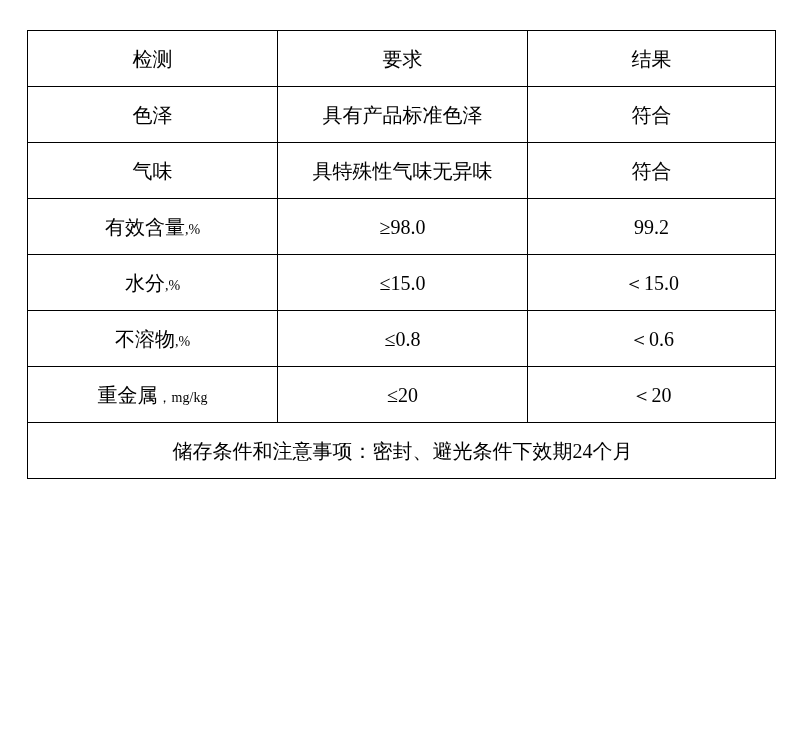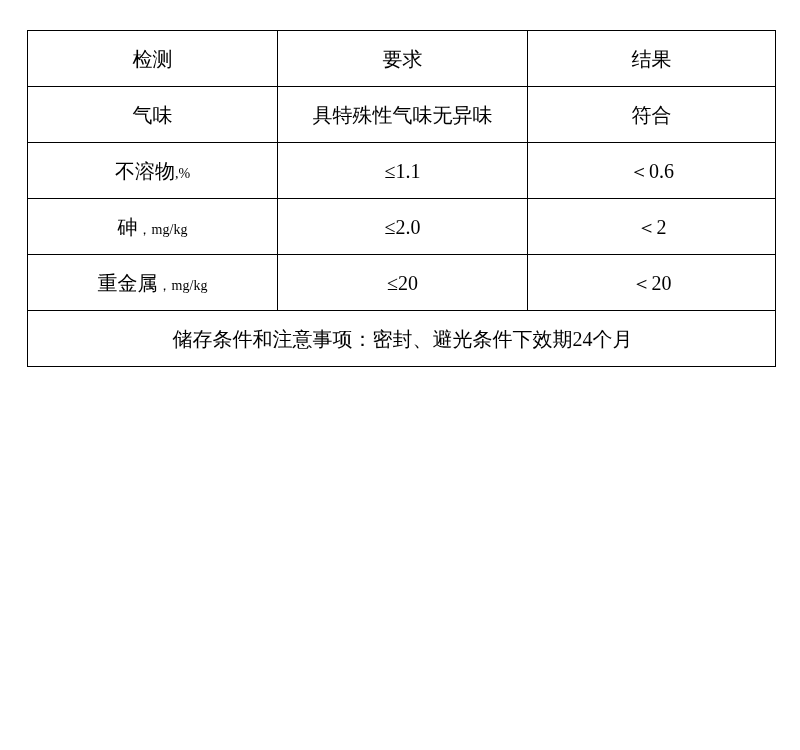--- a/index.html
+++ b/index.html
@@ -78,59 +78,81 @@
               <span class="cell-inner">检测</span>
             </td>
           <td>
               <span class="cell-inner">要求</span>
             </td>
           <td>
               <span class="cell-inner">结果</span>
             </td>
         </tr>
 
+        <tr>
+          <td>
+              <span class="cell-inner"><span>色泽</span><span class="unit"></span></span>
+            </td>
+          <td>
+              <span class="cell-inner">具有产品标准色泽</span>
+            </td>
+          <td>
+              <span class="cell-inner">符合</span>
+            </td>
+        </tr>
 
 
         <tr>
           <td>
               <span class="cell-inner"><span>气味</span><span class="unit"></span></span>
             </td>
           <td>
               <span class="cell-inner">具特殊性气味无异味</span>
             </td>
           <td>
               <span class="cell-inner">符合</span>
             </td>
         </tr>
 
+        <tr>
+          <td>
+              <span class="cell-inner"><span>有效含量</span><span class="unit">,%</span></span>
+            </td>
+          <td>
+              <span class="cell-inner">≥98.0</span>
+            </td>
+          <td>
+              <span class="cell-inner">99.2</span>
+            </td>
+        </tr>
 
+        <tr>
+          <td>
+              <span class="cell-inner"><span>水分</span><span class="unit">,%</span></span>
+            </td>
+          <td>
+              <span class="cell-inner">≤15.0</span>
+            </td>
+          <td>
+              <span class="cell-inner">＜15.0</span>
+            </td>
+        </tr>
 
         <tr>
           <td>
               <span class="cell-inner"><span>不溶物</span><span class="unit">,%</span></span>
             </td>
           <td>
-              <span class="cell-inner">≤1.1</span>
+              <span class="cell-inner">≤0.8</span>
             </td>
           <td>
               <span class="cell-inner">＜0.6</span>
             </td>
         </tr>
 
-        <tr>
-          <td>
-              <span class="cell-inner"><span>砷</span><span class="unit">，mg/kg</span></span>
-            </td>
-          <td>
-              <span class="cell-inner">≤2.0</span>
-            </td>
-          <td>
-              <span class="cell-inner">＜2</span>
-            </td>
-        </tr>
 
 
         <tr>
           <td>
               <span class="cell-inner"><span>重金属</span><span class="unit">，mg/kg</span></span>
             </td>
           <td>
               <span class="cell-inner">≤20</span>
             </td>
           <td>

